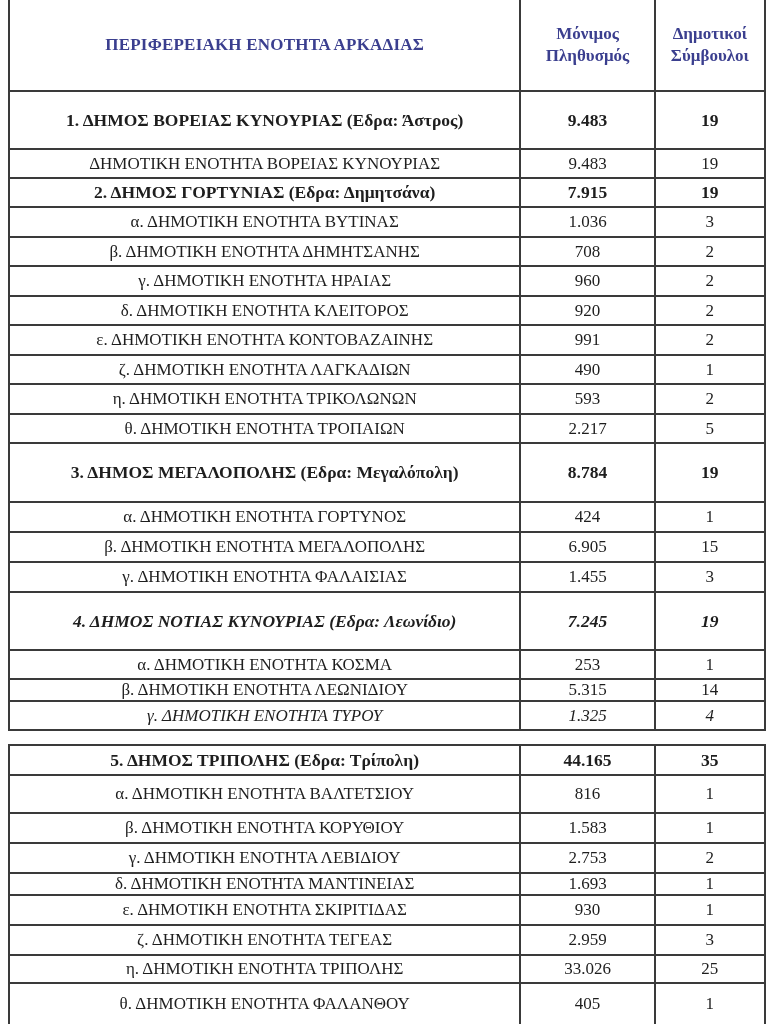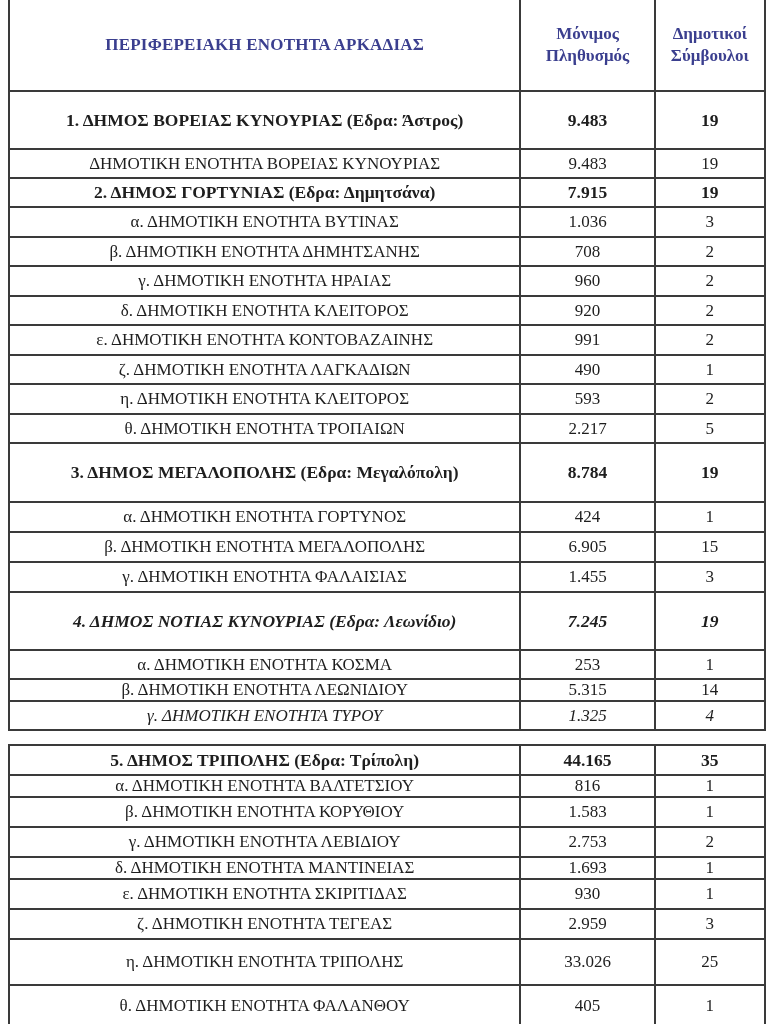--- a/index.html
+++ b/index.html
@@ -78,21 +78,21 @@
         <td>ε. ΔΗΜΟΤΙΚΗ ΕΝΟΤΗΤΑ ΚΟΝΤΟΒΑΖΑΙΝΗΣ</td>
         <td>991</td>
         <td>2</td>
       </tr>
       <tr class="unit" style="height: 29px;">
         <td>ζ. ΔΗΜΟΤΙΚΗ ΕΝΟΤΗΤΑ ΛΑΓΚΑΔΙΩΝ</td>
         <td>490</td>
         <td>1</td>
       </tr>
       <tr class="unit" style="height: 30px;">
-        <td>η. ΔΗΜΟΤΙΚΗ ΕΝΟΤΗΤΑ ΚΛΕΙΤΟΡΟΣ</td>
+        <td>η. ΔΗΜΟΤΙΚΗ ΕΝΟΤΗΤΑ ΤΡΙΚΟΛΩΝΩΝ</td>
         <td>593</td>
         <td>2</td>
       </tr>
       <tr class="unit" style="height: 29px;">
         <td>θ. ΔΗΜΟΤΙΚΗ ΕΝΟΤΗΤΑ ΤΡΟΠΑΙΩΝ</td>
         <td>2.217</td>
         <td>5</td>
       </tr>
       <tr class="muni" style="height: 59px;">
         <td>3. ΔΗΜΟΣ ΜΕΓΑΛΟΠΟΛΗΣ (Εδρα: Μεγαλόπολη)</td>
@@ -142,21 +142,21 @@
       <col class="c1">
       <col class="c2">
       <col class="c3">
     </colgroup>
   <tbody id="t2body">
       <tr class="muni" style="height: 30px;">
         <td>5. ΔΗΜΟΣ ΤΡΙΠΟΛΗΣ (Εδρα: Τρίπολη)</td>
         <td>44.165</td>
         <td>35</td>
       </tr>
-      <tr class="unit" style="height: 22px;">
+      <tr class="unit" style="height: 38px;">
         <td>α. ΔΗΜΟΤΙΚΗ ΕΝΟΤΗΤΑ ΒΑΛΤΕΤΣΙΟΥ</td>
         <td>816</td>
         <td>1</td>
       </tr>
       <tr class="unit" style="height: 30px;">
         <td>β. ΔΗΜΟΤΙΚΗ ΕΝΟΤΗΤΑ ΚΟΡΥΘΙΟΥ</td>
         <td>1.583</td>
         <td>1</td>
       </tr>
       <tr class="unit" style="height: 30px;">
@@ -172,21 +172,21 @@
       <tr class="unit" style="height: 30px;">
         <td>ε. ΔΗΜΟΤΙΚΗ ΕΝΟΤΗΤΑ ΣΚΙΡΙΤΙΔΑΣ</td>
         <td>930</td>
         <td>1</td>
       </tr>
       <tr class="unit" style="height: 30px;">
         <td>ζ. ΔΗΜΟΤΙΚΗ ΕΝΟΤΗΤΑ ΤΕΓΕΑΣ</td>
         <td>2.959</td>
         <td>3</td>
       </tr>
-      <tr class="unit" style="height: 46px;">
+      <tr class="unit" style="height: 28px;">
         <td>η. ΔΗΜΟΤΙΚΗ ΕΝΟΤΗΤΑ ΤΡΙΠΟΛΗΣ</td>
         <td>33.026</td>
         <td>25</td>
       </tr>
       <tr class="unit" style="height: 42px;">
         <td>θ. ΔΗΜΟΤΙΚΗ ΕΝΟΤΗΤΑ ΦΑΛΑΝΘΟΥ</td>
         <td>405</td>
         <td>1</td>
       </tr>
     </tbody>

